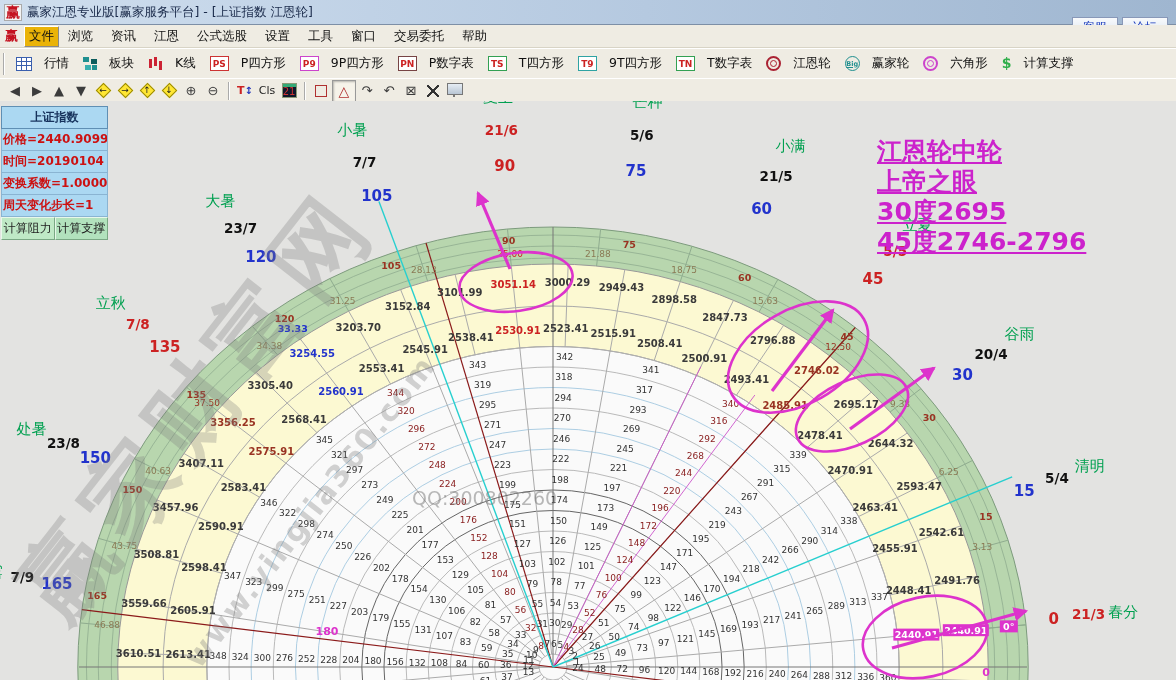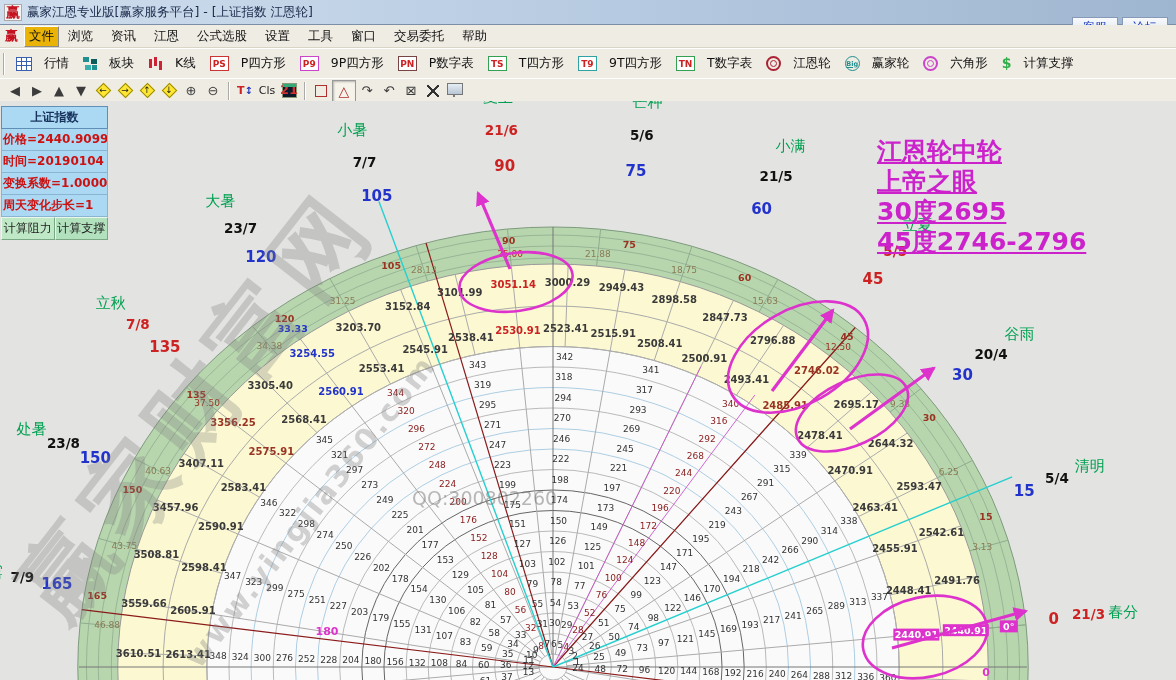--- a/index.html
+++ b/index.html
@@ -54,21 +54,21 @@
   .icon-dollar{color:#2fae4a;font-size:14px;font-weight:bold;line-height:13px;}
   .d-ico{position:relative;width:16px;height:15px;display:inline-block;}
   .d-ico::before{content:"";position:absolute;left:2.5px;top:2px;width:9px;height:9px;background:#ffe633;
     border:1px solid #9a8a00;transform:rotate(45deg);}
   .d-ico>span{position:absolute;left:0;top:0;width:16px;text-align:center;font-size:9px;color:#222;line-height:15px;}
   .sq{width:10px;height:10px;border:1.5px solid #b03030;display:inline-block;}
   .tri{color:#b03030;font-size:14px;line-height:14px;}
   .tsh{font-size:11px;font-weight:bold;color:#c22;}
   .tsh span{color:#23b;font-size:10px;}
   .cal-ico{width:13px;height:13px;border:1px solid #897;background:#0f172a;position:relative;
-    font-size:13px;font-weight:bold;color:#c33;display:inline-flex;align-items:flex-end;justify-content:center;}
+    font-size:10px;font-weight:normal;color:#c33;display:inline-flex;align-items:flex-end;justify-content:center;}
   .cal-ico::before{content:"";position:absolute;top:0;left:0;right:0;height:3px;background:#3a7;}
   .shrink-ico{width:12px;height:12px;display:inline-block;background:
     linear-gradient(45deg,transparent 44%,#333 44%,#333 56%,transparent 56%),
     linear-gradient(135deg,transparent 44%,#333 44%,#333 56%,transparent 56%);}
   .pres-ico{width:14px;height:10px;border:1px solid #777;background:linear-gradient(#e6edf4,#b9c6d4);
     position:relative;display:inline-block;margin-bottom:3px;}
   .pres-ico::after{content:"";position:absolute;left:5px;top:10px;width:2px;height:3px;background:#777;}
   
   #chart{position:absolute;left:0;top:101px;width:1176px;height:579px;background:#e3e3e1;}
   #wheelsvg{position:absolute;left:0;top:0;z-index:1;}

